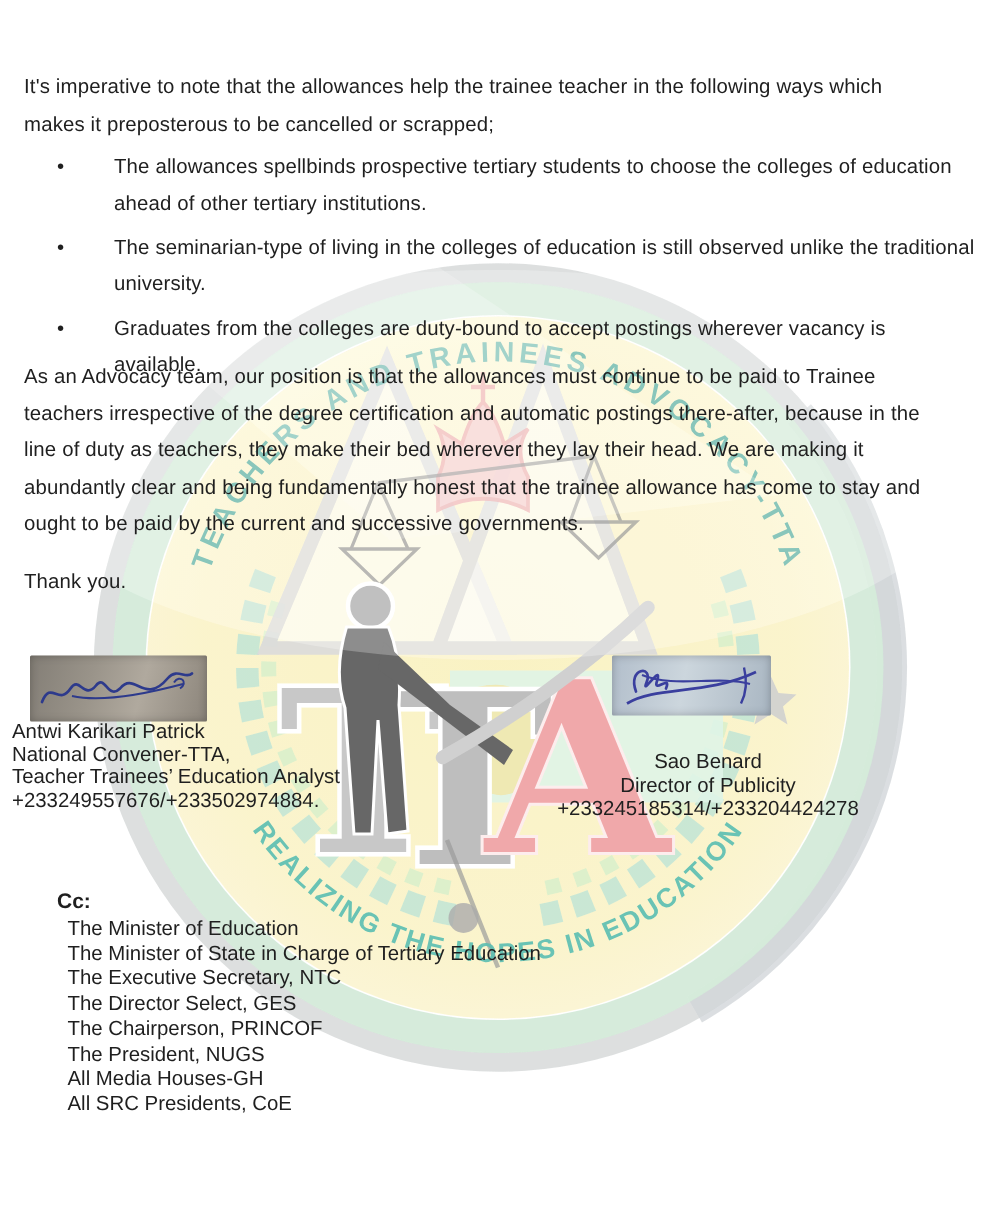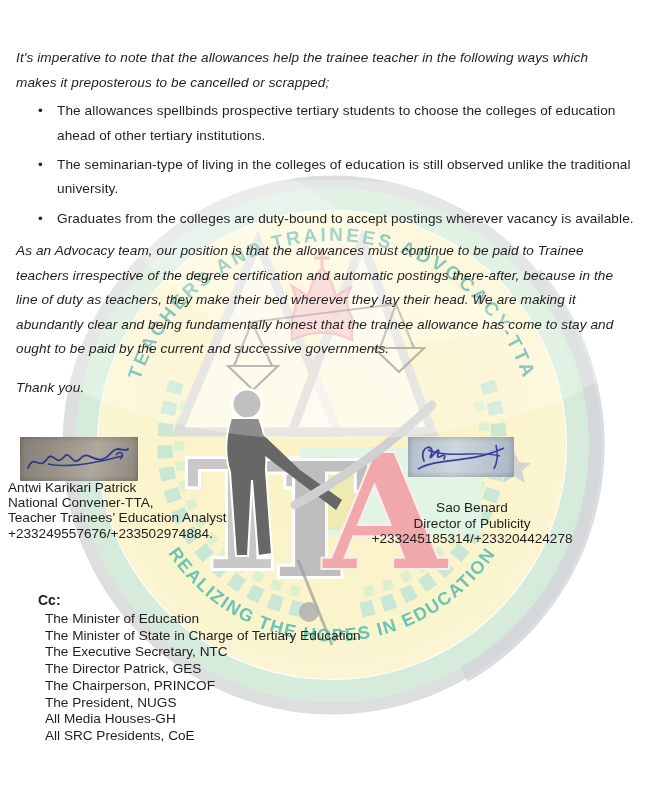--- a/index.html
+++ b/index.html
@@ -5,29 +5,29 @@
   html,body{margin:0;padding:0;background:#ffffff;}
   .page{
     position:relative;width:670px;height:803px;background:#ffffff;overflow:hidden;
     font-family:"Liberation Sans",sans-serif;color:#1f1f1f;
   }
   .layer{position:absolute;left:0;top:0;width:670px;height:803px;}
   .watermark{opacity:.93;pointer-events:none;}
   .content{z-index:2;}
   .para{
     position:absolute;left:16px;width:644px;
-    font-size:13.6px;line-height:24.6px;white-space:pre-line;letter-spacing:.1px;font-style:italic;
+    font-size:13.6px;line-height:24.6px;white-space:pre-line;letter-spacing:.1px;
   }
   #p1{top:46px;}
   #p2{top:239px;}
   #thanks{top:376px;}
   ul.bullets{position:absolute;left:38px;top:99px;margin:0;padding:0;list-style:none;width:612px;}
   ul.bullets li{display:flex;margin:0 0 4.6px 0;font-size:13.6px;line-height:24.6px;}
   ul.bullets .dot{width:19px;flex:0 0 19px;font-size:13.6px;}
-  ul.bullets .btxt{white-space:pre-line;letter-spacing:.1px;}
+  ul.bullets .btxt{white-space:pre-line;letter-spacing:.1px;margin-left:19px;}
   .sigphoto{position:absolute;border-radius:1px;box-shadow:inset 0 0 6px rgba(0,0,0,.25);}
   .sigphoto svg{display:block;}
   #sig-left-photo{left:20px;top:437px;width:118px;height:44px;
     background:linear-gradient(105deg,#837e76 0%,#9a948a 35%,#b0a99e 62%,#8c857b 100%);}
   #sig-right-photo{left:408px;top:437px;width:106px;height:40px;
     background:linear-gradient(100deg,#b2becb 0%,#ccd6dd 45%,#a9b6c2 100%);}
   .sigblock{position:absolute;font-size:13.6px;}
   #sig-left-text{left:8px;top:480px;line-height:15.2px;text-align:left;}
   #sig-right-text{left:352px;top:478px;width:240px;line-height:15.6px;text-align:center;margin-top:22px;}
   .ccwrap{position:absolute;left:38px;top:592px;font-size:13.6px;}
@@ -175,21 +175,21 @@
       <div>+233245185314/+233204424278</div>
     </div>
 
     <div class="ccwrap">
       <span class="cclabel">Cc:</span>
     </div>
     <div class="ccitems">
       <div>The Minister of Education</div>
       <div>The Minister of State in Charge of Tertiary Education</div>
       <div>The Executive Secretary, NTC</div>
-      <div>The Director Patrick, GES</div>
+      <div>The Director Select, GES</div>
       <div>The Chairperson, PRINCOF</div>
       <div>The President, NUGS</div>
       <div>All Media Houses-GH</div>
       <div>All SRC Presidents, CoE</div>
     </div>
 
   </div>
 </div>
 
 </body></html>

